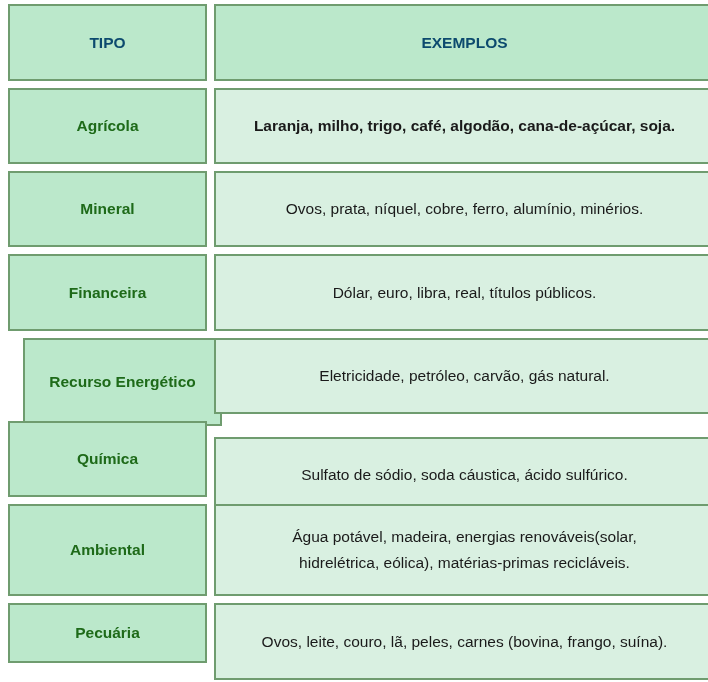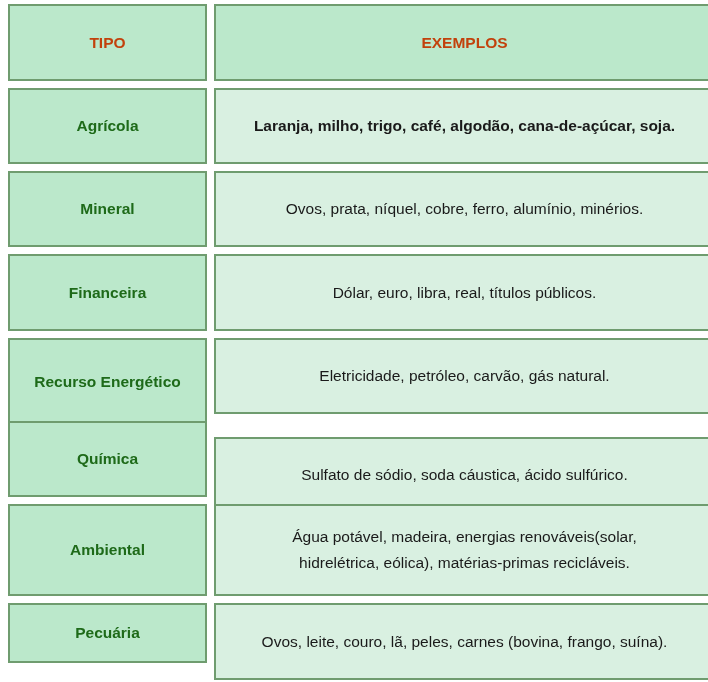--- a/index.html
+++ b/index.html
@@ -4,39 +4,39 @@
 <style>
   html, body { margin: 0; padding: 0; background: #ffffff; }
   body { width: 708px; height: 682px; position: relative; overflow: hidden;
          font-family: "Liberation Sans", sans-serif; }
   .cell { position: absolute; box-sizing: border-box; border: 2px solid #6f9c6f;
           display: flex; align-items: center; justify-content: center; text-align: center; }
   .left { left: 8px; width: 199px; background: #bbe8cb; color: #1e6a19;
           font-weight: bold; font-size: 15.5px; }
   .right { left: 214px; width: 501px; background: #d9f0e1; color: #1a1a1a;
            font-size: 15.5px; line-height: 26px; padding: 0 20px; text-align: center; }
-  .hdr { background: #bbe8cb !important; color: #c2410c; font-weight: bold; }
+  .hdr { background: #bbe8cb !important; color: #0c4a6e; font-weight: bold; }
 </style>
 </head>
 <body>
 
 <div>
   <div class="cell left hdr" style="top:4px;height:77px;">TIPO</div>
   <div class="cell right hdr" style="top:4px;height:77px;">EXEMPLOS</div>
 
   <div class="cell left" style="top:88px;height:76px;">Agrícola</div>
   <div class="cell right" style="top:88px;height:76px;font-weight:bold;">Laranja, milho, trigo, café, algodão, cana-de-açúcar, soja.</div>
 
   <div class="cell left" style="top:171px;height:76px;">Mineral</div>
   <div class="cell right" style="top:171px;height:76px;">Ovos, prata, níquel, cobre, ferro, alumínio, minérios.</div>
 
   <div class="cell left" style="top:254px;height:77px;">Financeira</div>
   <div class="cell right" style="top:254px;height:77px;">Dólar, euro, libra, real, títulos públicos.</div>
 
-  <div class="cell left" style="top:338px;height:88px;">Recurso Energético</div>
+  <div class="cell left" style="top:338px;height:88px;margin-left:15px;">Recurso Energético</div>
   <div class="cell right" style="top:338px;height:76px;">Eletricidade, petróleo, carvão, gás natural.</div>
 
   <div class="cell left" style="top:421px;height:76px;">Química</div>
   <div class="cell right" style="top:437px;height:76px;">Sulfato de sódio, soda cáustica, ácido sulfúrico.</div>
 
   <div class="cell left" style="top:504px;height:92px;">Ambiental</div>
   <div class="cell right" style="top:504px;height:92px;padding:0 51px;">Água potável, madeira, energias renováveis(solar, hidrelétrica, eólica), matérias-primas recicláveis.</div>
 
   <div class="cell left" style="top:603px;height:60px;">Pecuária</div>
   <div class="cell right" style="top:603px;height:77px;">Ovos, leite, couro, lã, peles, carnes (bovina, frango, suína).</div>

